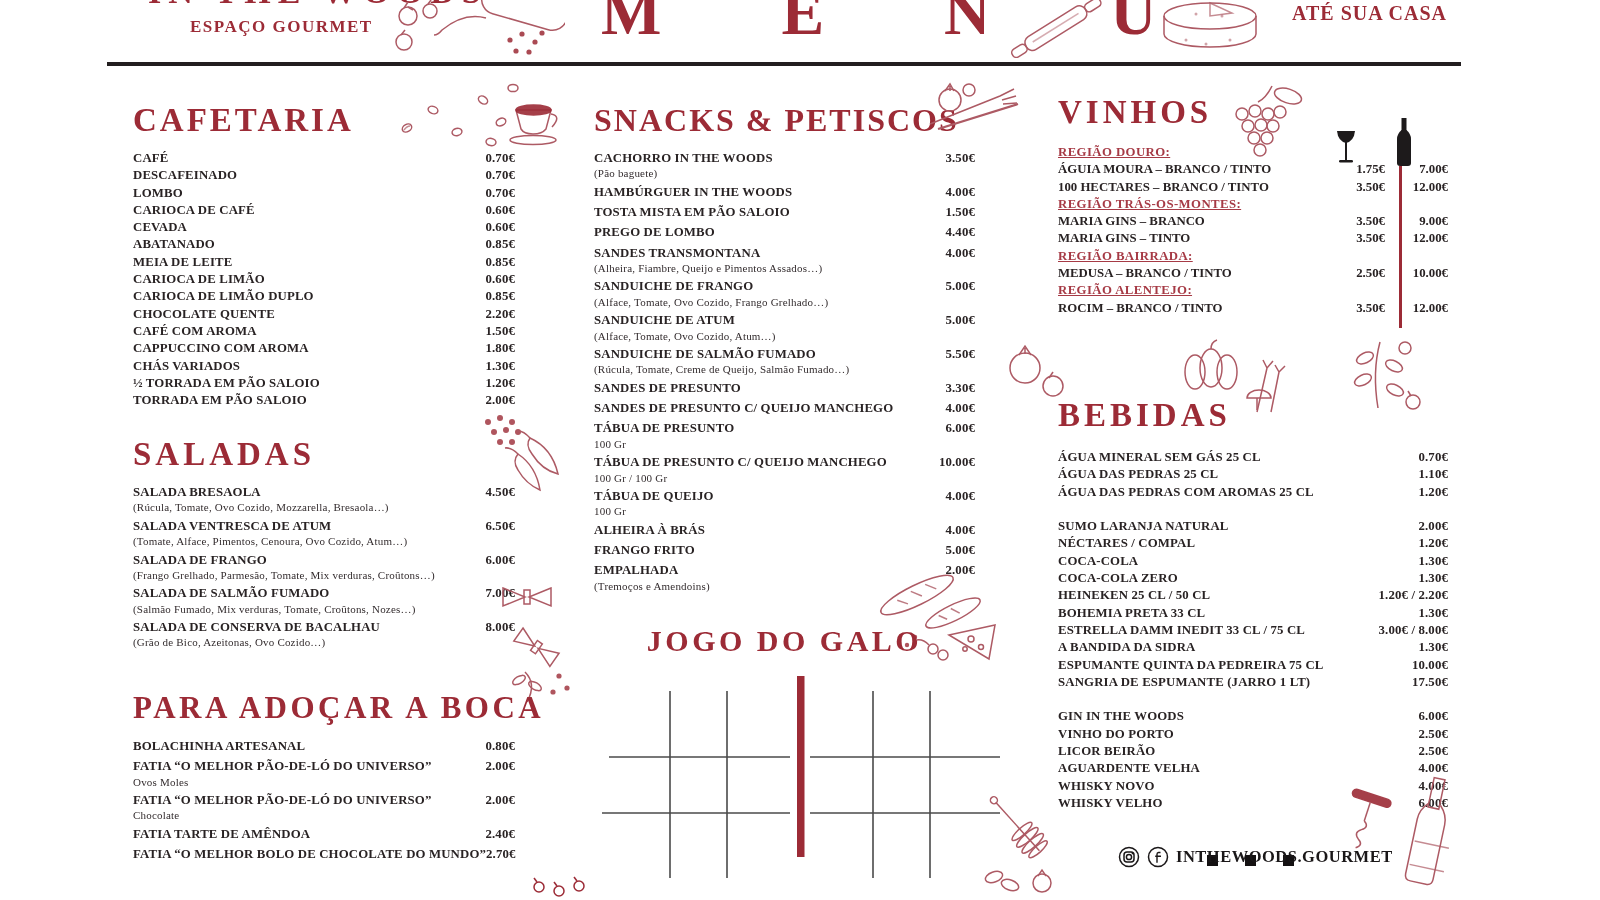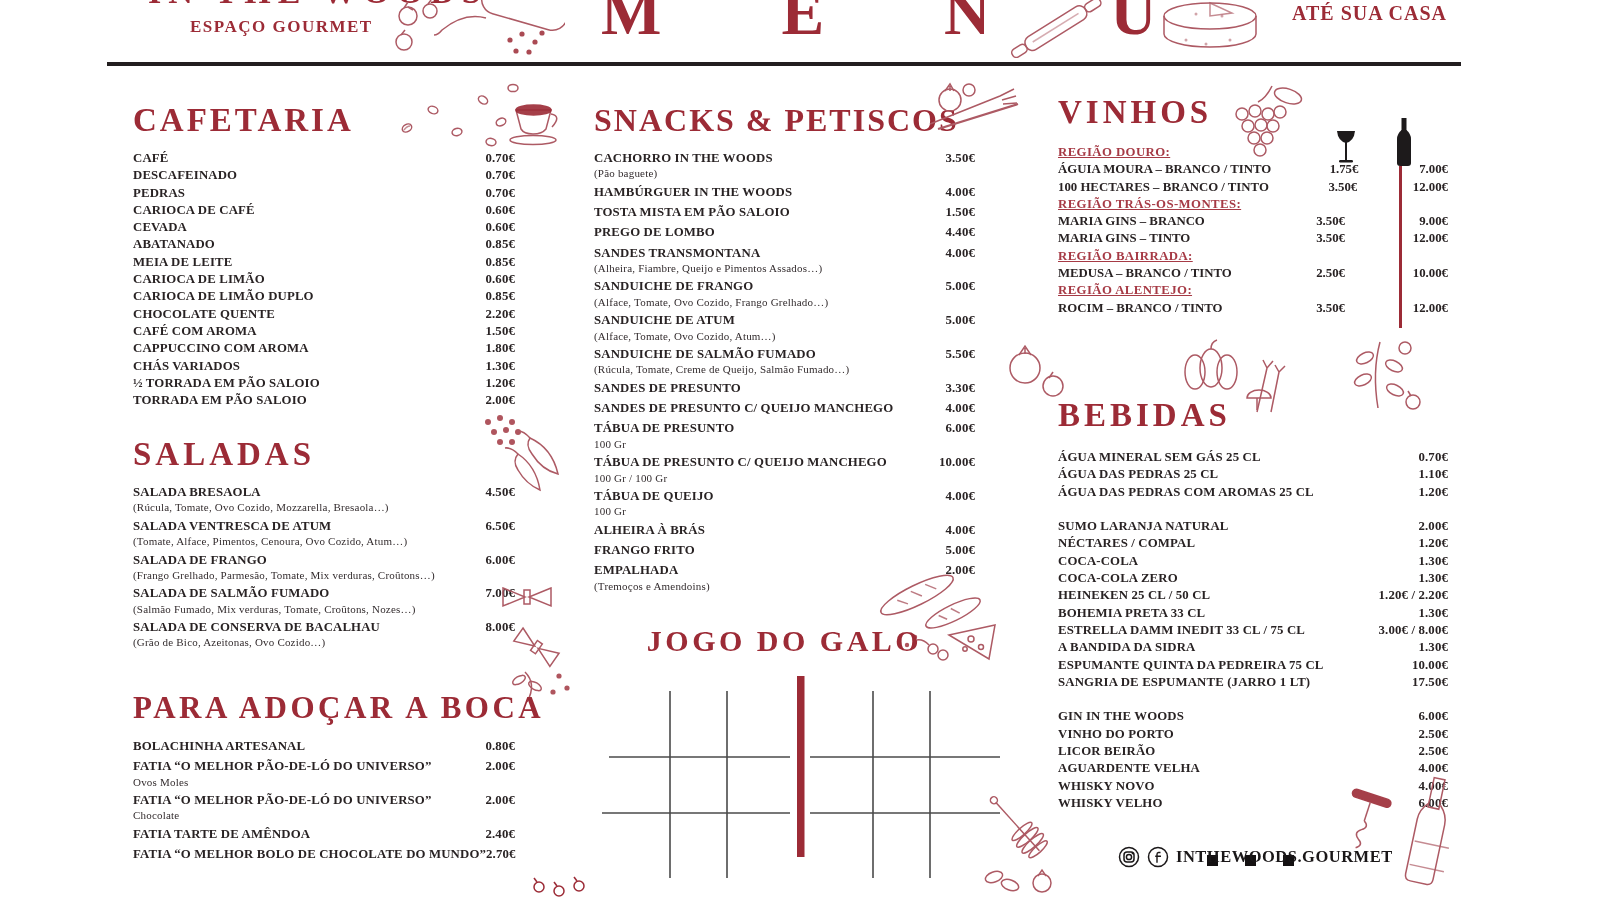--- a/index.html
+++ b/index.html
@@ -33,21 +33,21 @@
   .items{margin-top:10px;}
   .item{margin:0 0 3px 0;}
   .tight .item{margin:0;}
   .row{display:flex;justify-content:space-between;align-items:baseline;
        font-weight:700;font-size:12.8px;letter-spacing:0.15px;line-height:17.3px;min-height:17.3px;}
   .row .iname{white-space:nowrap;}
   .row .price{white-space:nowrap;}
   .desc{font-weight:400;font-size:11px;line-height:13.5px;color:#332c2e;letter-spacing:0.2px;}
   
   .region{font-weight:700;font-size:12.8px;color:#a63a45;letter-spacing:0.4px;line-height:17.3px;text-decoration:underline;}
-  .wrow{display:flex;align-items:flex-end;font-weight:700;font-size:12.8px;line-height:17.3px;gap:40px;}
+  .wrow{display:flex;align-items:flex-end;font-weight:700;font-size:12.8px;line-height:17.3px;}
   .wname{flex:1;white-space:nowrap;}
   .wglass{width:60px;text-align:right;white-space:nowrap;}
   .wbottle{width:63px;text-align:right;white-space:nowrap;}
   #vinhos .items{margin-top:12px;}
   #wine-divider{left:1399px;top:166px;width:3px;height:162px;background:#9c2b36;}
   #bebidas .items{margin-top:14px;}
   
   #jogo-title{left:594px;top:622px;width:381px;text-align:center;font-size:30px;font-weight:700;color:#9c2b36;letter-spacing:3.5px;line-height:38px;}
   
   .fsq{width:11px;height:11px;background:#141112;position:absolute;top:855px;}
@@ -123,21 +123,21 @@
       <div class="item">
         <div class="row">
           <span class="iname">DESCAFEINADO</span>
           <span class="price">0.70€</span>
         </div>
 
       </div>
 
       <div class="item">
         <div class="row">
-          <span class="iname">PEDRAS</span>
+          <span class="iname">LOMBO</span>
           <span class="price">0.70€</span>
         </div>
 
       </div>
 
       <div class="item">
         <div class="row">
           <span class="iname">CARIOCA DE CAFÉ</span>
           <span class="price">0.60€</span>
         </div>

